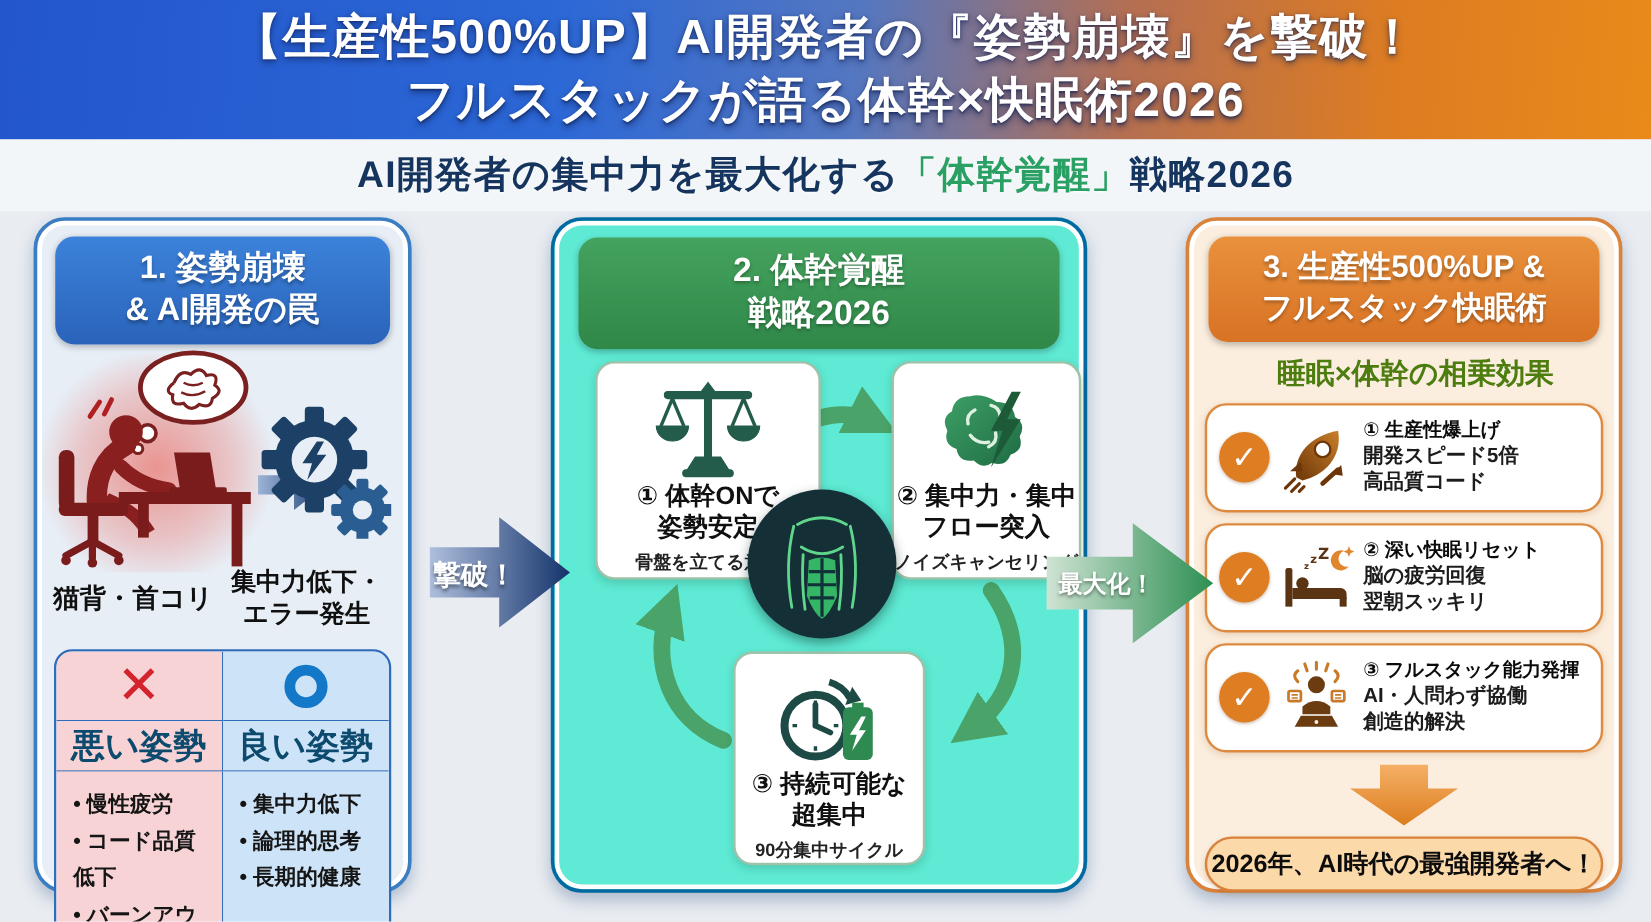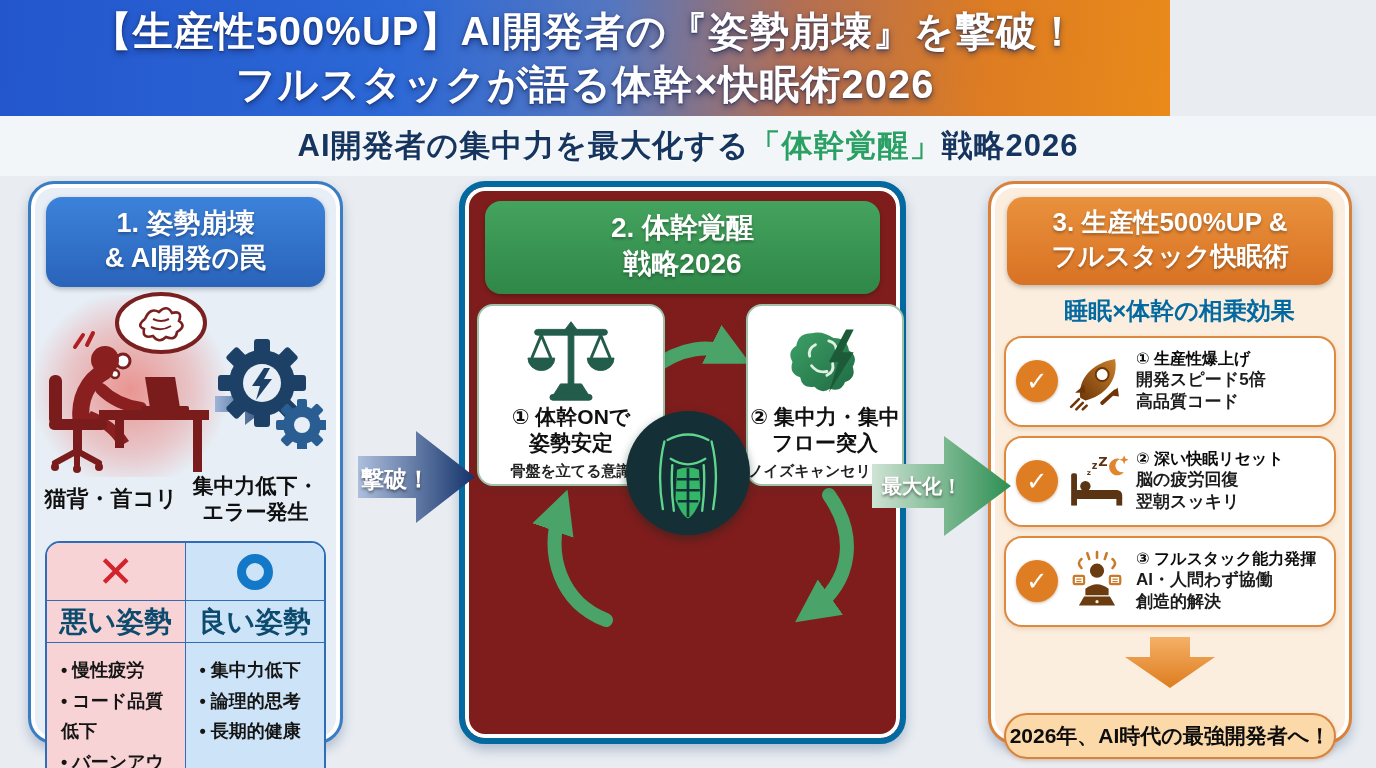--- a/index.html
+++ b/index.html
@@ -1,21 +1,21 @@
 <!DOCTYPE html>
 <html><head>
 <meta charset="utf-8">
 <style>
   * { margin:0; padding:0; box-sizing:border-box; }
   html,body { width:1376px; height:768px; overflow:hidden; }
   body { font-family:"Liberation Sans","DejaVu Sans",sans-serif; background:#e9edf2; position:relative; }
 
   
   .hero {
-    position:absolute; left:0; top:0; width:1170px; height:116px;
+    position:absolute; left:0; top:0; width:1376px; height:116px;
     background:linear-gradient(95deg,#2356cd 0%,#2c68d6 34%,#5577c0 52%,#b46f52 68%,#dd7c22 84%,#e98a1a 100%);
     display:flex; flex-direction:column; justify-content:center; align-items:center;
     z-index:5;
   }
   .hero .line { color:#fff; font-weight:800; font-size:40px; line-height:1.32;
     text-shadow:0 3px 6px rgba(12,30,80,.55), 0 1px 2px rgba(12,30,80,.6); letter-spacing:1px; }
 
   
   .substrip {
     position:absolute; left:0; top:116px; width:1376px; height:60px;
@@ -54,53 +54,53 @@
   .trow-mark { height:58px; }
   .trow-name { height:42px; font-size:28px; font-weight:800; color:#0c4a6e; }
   .trow-list { height:148px; border-bottom:none; align-items:flex-start; justify-content:flex-start; padding:12px 6px 0 14px; }
   .mark-x { font-size:44px; font-weight:900; color:#d3242e; line-height:1; }
   .mark-o { width:36px; height:36px; border:9px solid #1478c8; border-radius:50%; }
   .blist { list-style:none; }
   .blist li { font-size:18px; font-weight:700; color:#151515; line-height:1.7; }
   .blist li::before { content:"•  "; }
 
   
-  .p2 { left:459px; width:447px; background:#7f1d1d; border:6px solid #0369a1; }
+  .p2 { left:459px; width:447px; background:#5eead4; border:3px solid #0369a1; }
   .p2 .panel-header { margin:14px 20px 0; font-size:28px;
     background:linear-gradient(180deg,#44a35e,#2f8748); }
   .p2-cycle { position:absolute; left:0; top:0; width:447px; height:563px; z-index:1; }
   .p2-card { position:absolute; background:#fff; border:2px solid #9fc2a8; border-radius:16px;
     box-shadow:0 3px 7px rgba(30,80,50,.2); text-align:center; z-index:2;
     display:flex; flex-direction:column; align-items:center; padding-top:10px; }
   .p2-card .ct { font-size:21px; font-weight:800; color:#101010; line-height:1.25; }
   .p2-card .cs { font-size:15px; font-weight:700; color:#222; margin-top:5px; }
-  .card1 { left:12px;  top:117px; width:188px; height:182px; }
+  .card1 { left:34px;  top:117px; width:188px; height:182px; }
   .card2 { left:281px; top:117px; width:158px; height:182px; }
   .card3 { left:149px; top:359px; width:160px; height:178px; }
   .p2-core { position:absolute; left:161px; top:224px; width:124px; height:124px; border-radius:50%;
     background:#142f36; z-index:3; box-shadow:0 4px 10px rgba(10,40,30,.45);
     display:flex; align-items:center; justify-content:center; }
 
   
   .p3 { left:988px; width:364px; background:#fbeede; border:3px solid #d9823b; }
   .p3 .panel-header { margin:13px 16px 0; font-size:26px;
     background:linear-gradient(180deg,#e9913c,#d87224); }
-  .p3-sub { text-align:center; font-size:24px; font-weight:800; color:#0369a1; margin-top:10px;margin-left:19px; }
+  .p3-sub { text-align:center; font-size:24px; font-weight:800; color:#4d7c0f; margin-top:10px;margin-left:19px; }
   .p3-item { margin:9px 13px 0; background:#fff; border:2px solid #dd8a40; border-radius:18px;
     height:91px; display:flex; align-items:center; padding:4px 8px 4px 10px; gap:6px;
     box-shadow:0 2px 5px rgba(150,80,20,.18); }
   .chk { flex:0 0 42px; width:42px; height:42px; border-radius:50%; background:#df7d22;
     color:#fff; font-size:26px; font-weight:900; display:flex; align-items:center; justify-content:center;
     box-shadow:0 1px 3px rgba(120,60,10,.4); }
   .p3-ic { flex:0 0 66px; display:flex; align-items:center; justify-content:center; }
   .p3-tx { flex:1; line-height:1.3; }
   .p3-tx .t { font-size:16px; font-weight:800; color:#0b0b0b; }
   .p3-tx .l { font-size:17px; font-weight:700; color:#1c1c1c; }
   .p3-down { display:flex; justify-content:center; margin-top:10px; }
-  .p3-pill { margin:24px 13px 0; background:#fbd9a8; border:2.5px solid #d9823b; border-radius:999px;
+  .p3-pill { margin:8px 13px 0; background:#fbd9a8; border:2.5px solid #d9823b; border-radius:999px;
     height:46px; display:flex; align-items:center; justify-content:center;
     font-size:21px; font-weight:800; color:#0d0d0d; box-shadow:0 2px 4px rgba(150,80,20,.25); }
 
   
   .bigarrow { position:absolute; z-index:6; }
   .ba-left  { left:358px; top:424px; width:118px; height:106px; }
   .ba-right { left:872px; top:426px; width:140px; height:120px; }
   .bigarrow .lbl { position:absolute; color:#fff; font-weight:800; white-space:nowrap;
     text-shadow:0 2px 3px rgba(0,0,0,.45); }
   .ba-left .lbl  { font-size:23px; left:3px; top:40px; }
@@ -295,20 +295,35 @@
         </defs>
       <path d="M34 18 q-14 0 -16 13 q-10 6 -4 17 q-4 12 8 16 q2 12 15 10 q8 8 16 2 q12 4 16 -7 q12 -4 8 -16 q6 -11 -4 -17 q-2 -13 -16 -13 q-12 -8 -23 -5" fill="url(#g-br)"></path>
       <path d="M38 30 q-8 4 -6 12 M52 26 q8 2 8 10 M34 52 q6 8 16 6 M56 50 q2 8 -6 12" fill="none" stroke="#dff0e2" stroke-width="3" stroke-linecap="round"></path>
       <polygon points="70,14 52,48 62,48 52,80 78,38 66,38 78,14" fill="#1c5a38"></polygon>
     </svg>
     <div class="ct">② 集中力・集中</div>
     <div class="ct">フロー突入</div>
     <div class="cs">ノイズキャンセリング</div>
   </div>
 
+  <div class="p2-card card3">
+    <svg width="92" height="86" viewBox="0 0 96 90">
+      <circle cx="36" cy="52" r="27" fill="#fff" stroke="#1d4a44" stroke-width="7"></circle>
+      <path d="M36 52 L36 34 M36 52 L49 58" stroke="#1d4a44" stroke-width="5" stroke-linecap="round"></path>
+      <path d="M36 30 v4 M36 70 v4 M16 52 h4 M52 52 h4" stroke="#1d4a44" stroke-width="3"></path>
+      <path d="M48 14 A 30 30 0 0 1 66 28" fill="none" stroke="#1d4a44" stroke-width="6"></path>
+      <polygon points="62,34 76,30 68,18" fill="#1d4a44"></polygon>
+      <rect x="68" y="32" width="10" height="5" fill="#2f8a52"></rect>
+      <rect x="60" y="36" width="26" height="46" rx="5" fill="#2f8a52"></rect>
+      <polygon points="76,44 66,60 72,60 68,74 80,56 74,56 80,44" fill="#fff"></polygon>
+    </svg>
+    <div class="ct">③ 持続可能な</div>
+    <div class="ct">超集中</div>
+    <div class="cs">90分集中サイクル</div>
+  </div>
 
   <div class="p2-core">
     <svg width="110" height="110" viewBox="0 0 140 140">
       <g fill="none" stroke="#5fd68c" stroke-width="3" stroke-linecap="round">
         <path d="M44 28 Q70 14 96 28"></path>
         <path d="M40 30 Q30 70 38 116"></path>
         <path d="M100 30 Q110 70 102 116"></path>
         <path d="M48 52 Q70 66 92 52"></path>
         <path d="M50 60 Q48 90 52 118"></path>
         <path d="M90 60 Q92 90 88 118"></path>

